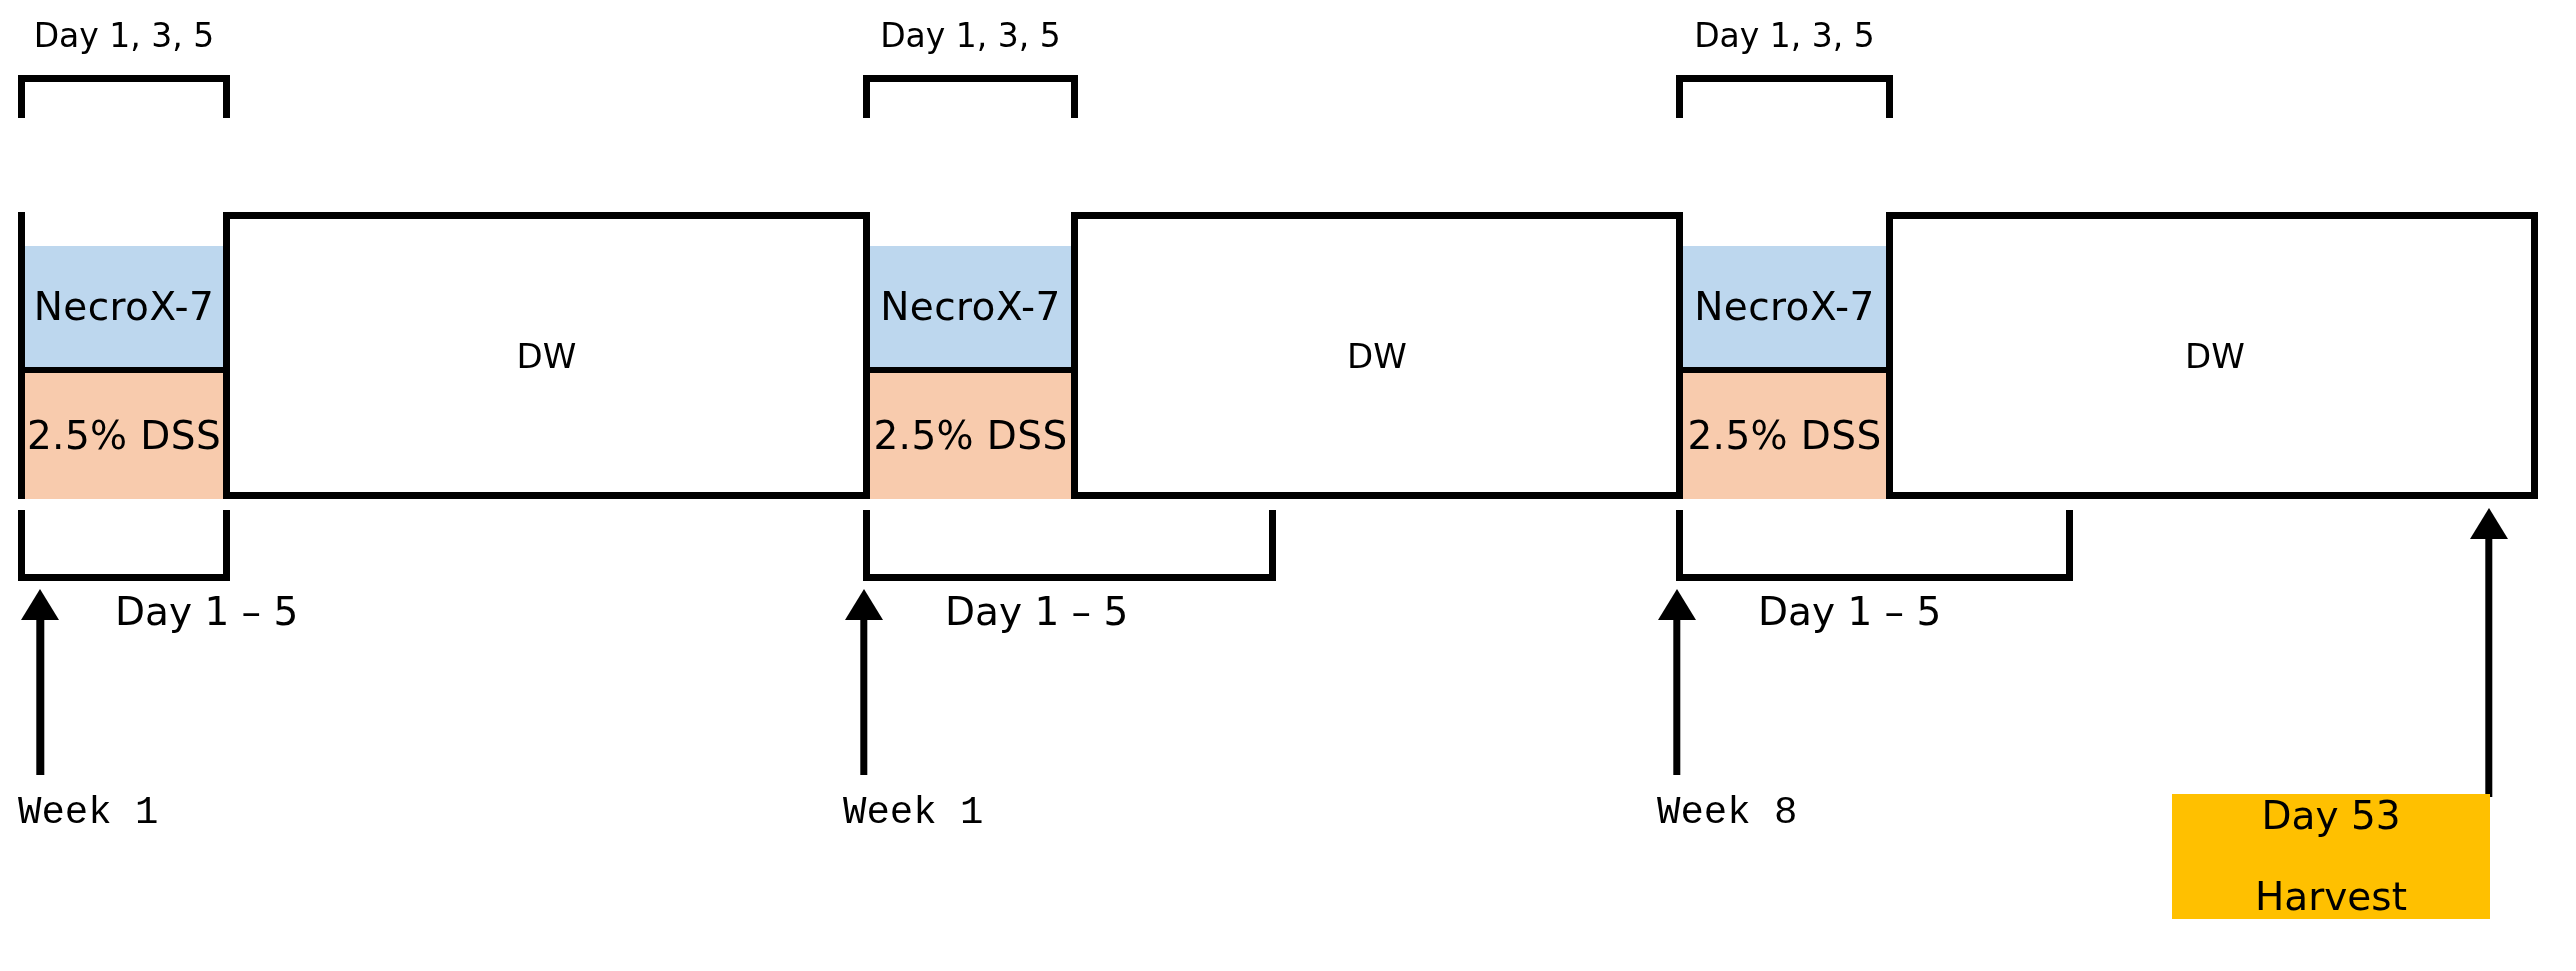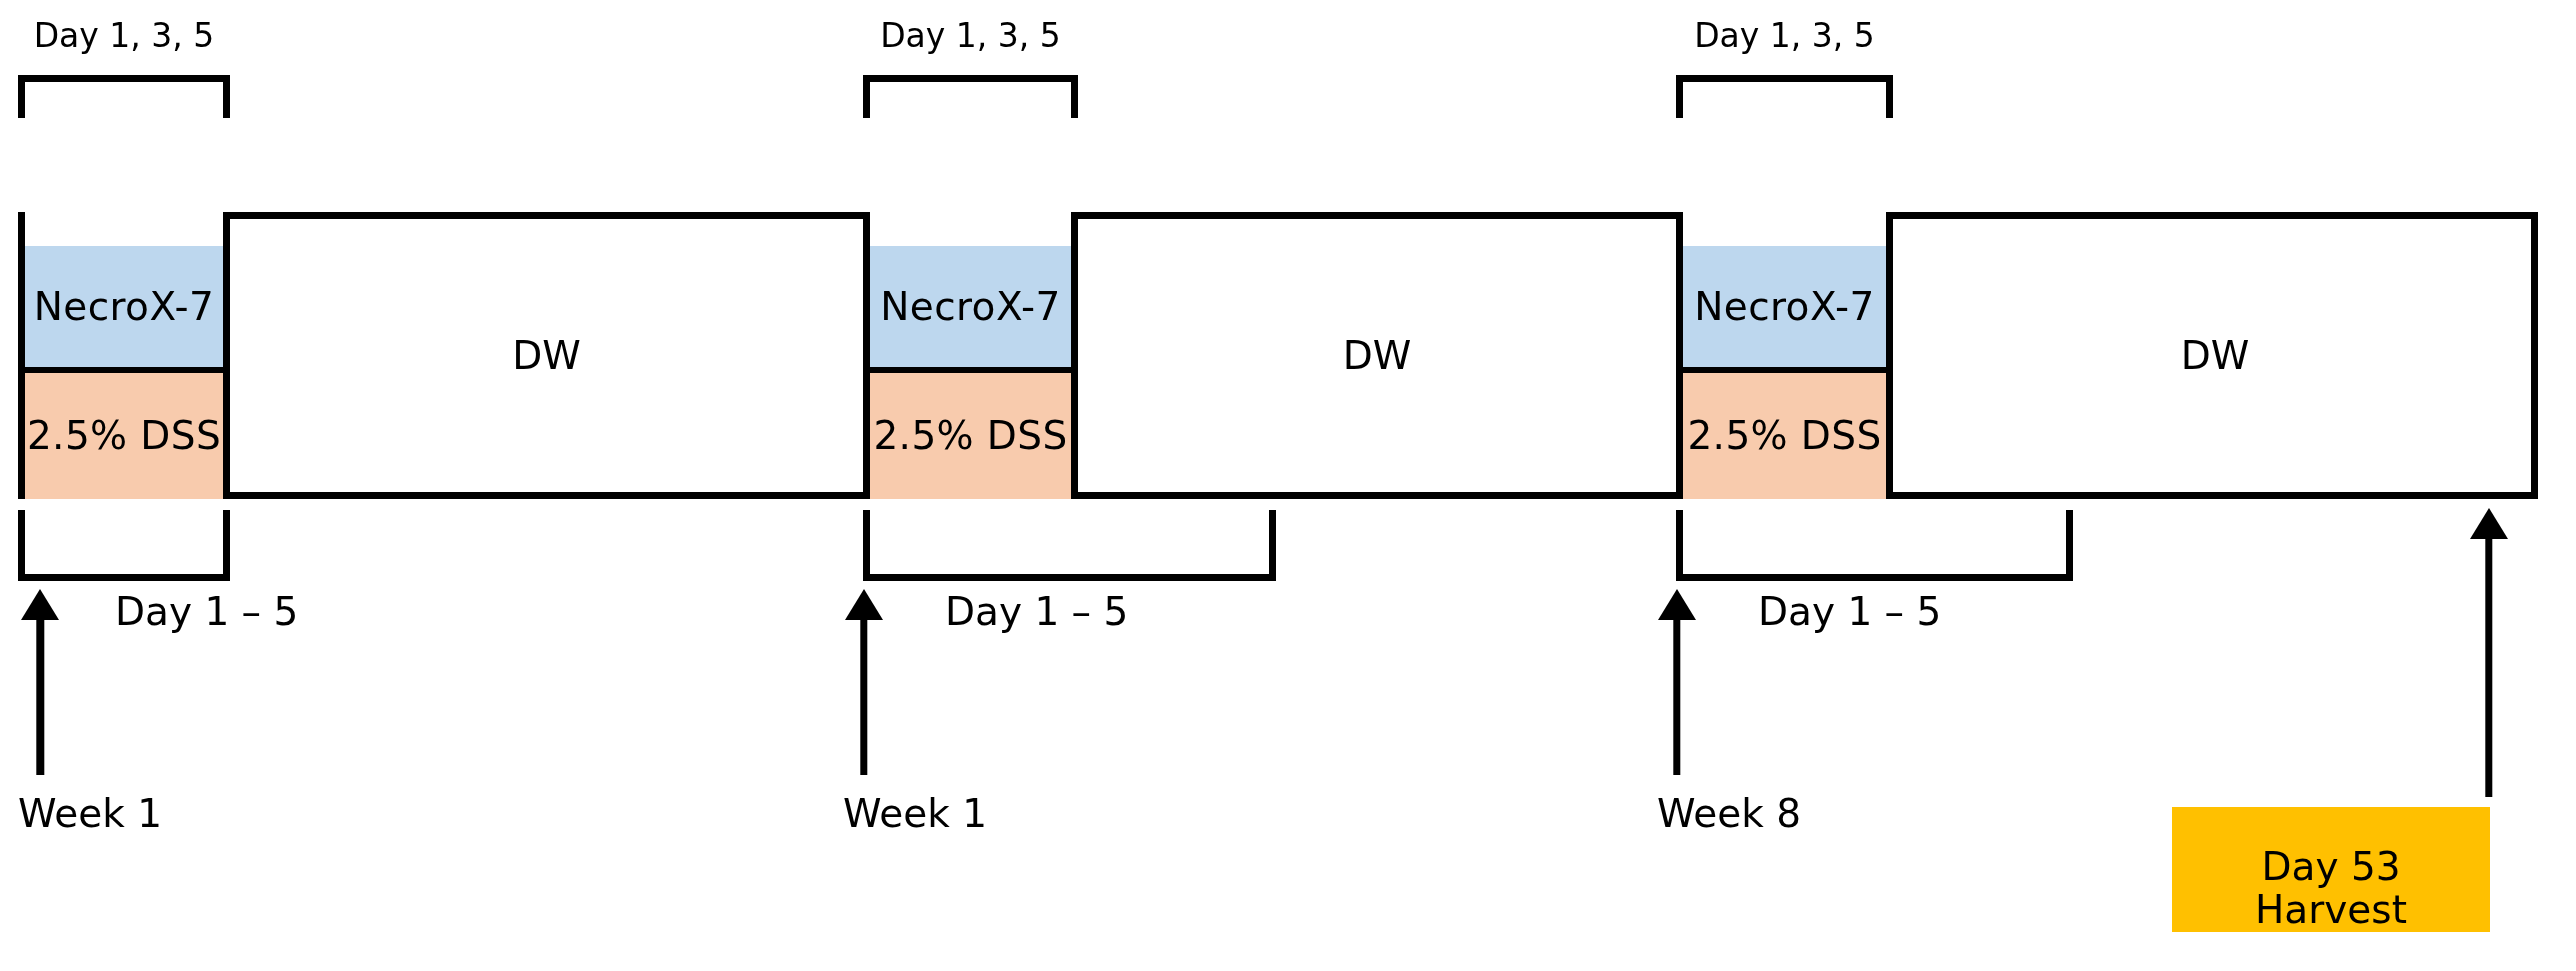--- a/index.html
+++ b/index.html
@@ -62,21 +62,21 @@
   }
 
   
   .dw-cell {
     position: absolute;
     top: 212px;
     height: 287px;
     display: flex;
     align-items: center;
     justify-content: center;
-    font-size: 39px;
+    font-size: 34px;
     color: #000000;
     background: transparent;
     box-sizing: border-box;
   }
 
   
   .bracket-top {
     position: absolute;
     border-top: 7.4px solid #000000;
     border-left: 7.4px solid #000000;
@@ -128,35 +128,35 @@
     border-right: 19px solid transparent;
     border-bottom: 31px solid #000000;
   }
 
   
   .week-label {
     position: absolute;
     font-size: 39px;
     color: #000000;
     white-space: nowrap;
+    font-family: Liberation Mono, monospace;
   }
 
   
   .harvest-box {
     position: absolute;
     background: #ffc000;
     display: flex;
     flex-direction: column;
     align-items: center;
-    justify-content: flex-end;
+    justify-content: space-between;
     font-size: 39px;
     color: #000000;
     line-height: 1.12;
     box-sizing: border-box;
-    margin-top: 13px;
   }
   .harvest-line { display: block; }
 </style>
 </head>
 <body>
 
 <div id="stage">
 
   <div class="bracket-top-label" style="left:18px; top:16.4px; width:212px;">Day 1, 3, 5</div>
   <div class="bracket-top" style="left:18px; top:75px; width:212px; height:43px;"></div>

